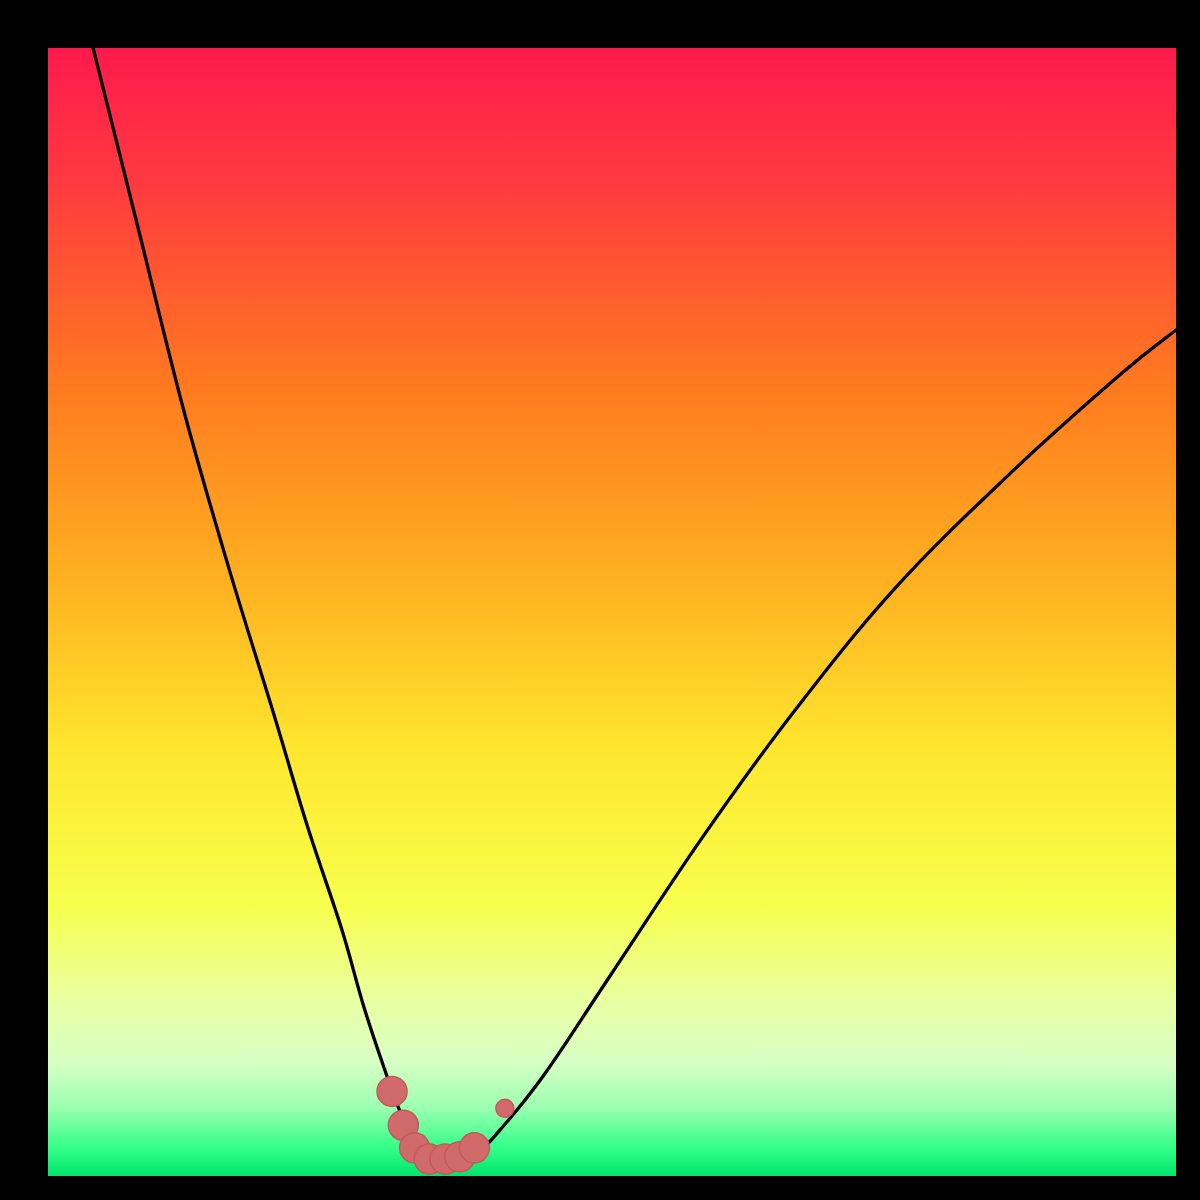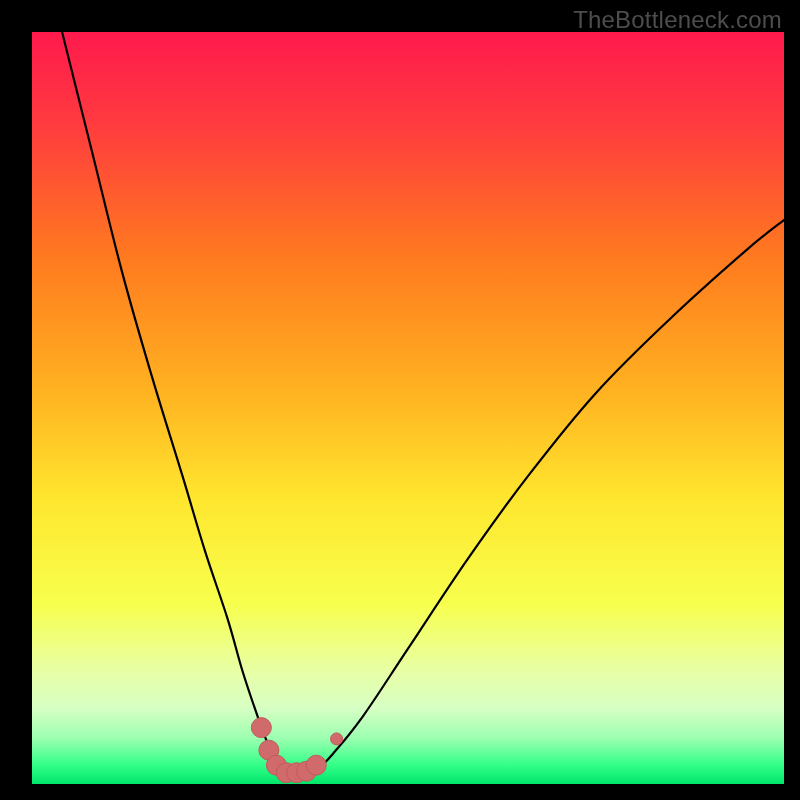--- a/index.html
+++ b/index.html
@@ -78,14 +78,13 @@
           <circle cx="244.4" cy="733.2" r="10" fill="#d16a6a" stroke="#c25a5a" stroke-width="1"></circle>
           <circle cx="254.176" cy="740.72" r="10" fill="#d16a6a" stroke="#c25a5a" stroke-width="1"></circle>
           <circle cx="264.704" cy="740.72" r="10" fill="#d16a6a" stroke="#c25a5a" stroke-width="1"></circle>
           <circle cx="274.48" cy="739.216" r="10" fill="#d16a6a" stroke="#c25a5a" stroke-width="1"></circle>
           <circle cx="284.256" cy="733.2" r="10" fill="#d16a6a" stroke="#c25a5a" stroke-width="1"></circle>
           <circle cx="304.56" cy="706.88" r="6" fill="#d16a6a" stroke="#c25a5a" stroke-width="1"></circle>
         </g>
     </svg>
   </div>
 
-  <div class="watermark">TheBottleneck.com</div>
 </div>
 
 </body></html>

